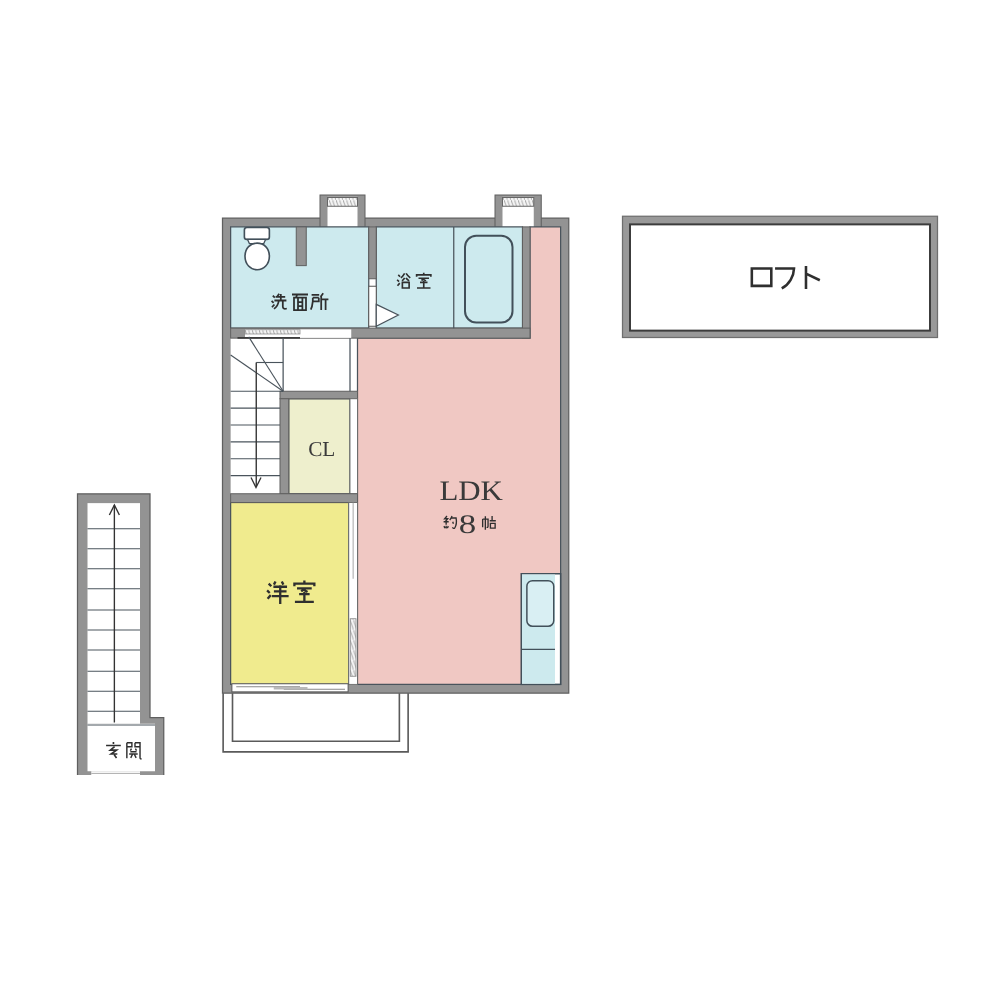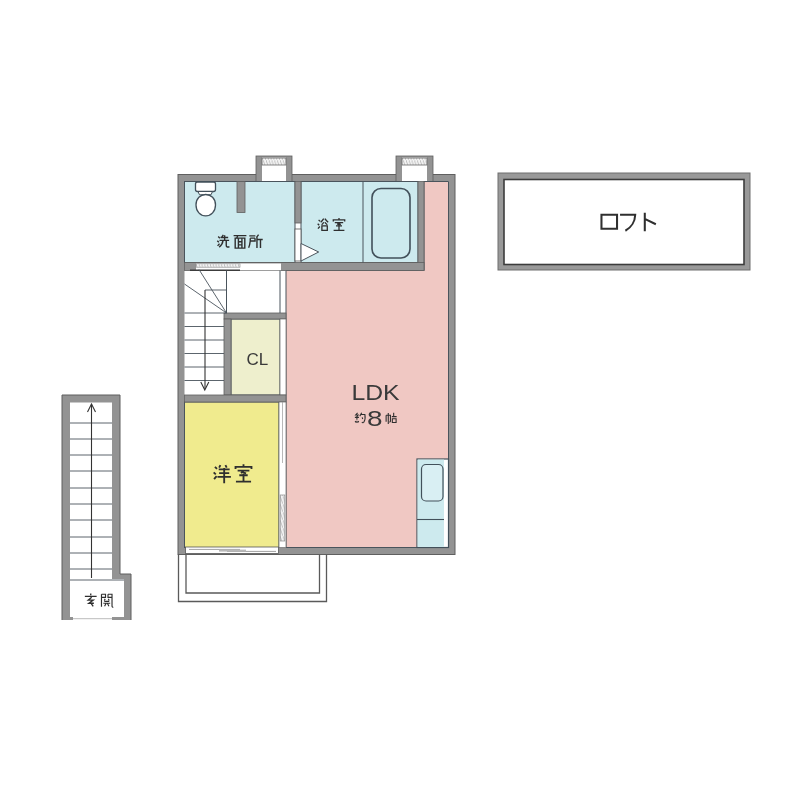--- a/index.html
+++ b/index.html
@@ -1,16 +1,16 @@
 <!DOCTYPE html>
 <html><head>
 <meta charset="utf-8">
 <style>
   html,body{margin:0;padding:0;background:#ffffff;}
-  #page{width:800px;height:620px;position:relative;font-family:Liberation Sans, sans-serif;}
+  #page{width:800px;height:620px;position:relative;font-family:Liberation Serif, serif;}
 </style>
 </head>
 <body>
 <div id="page">
 <svg width="800" height="800" viewBox="0 0 800 800">
 <defs>
   <pattern id="hatch" width="2.8" height="8" patternUnits="userSpaceOnUse">
     <rect width="2.8" height="8" fill="#f4f4f4"></rect>
     <line x1="0" y1="0" x2="2.8" y2="8" stroke="#ababab" stroke-width="0.75"></line>
   </pattern>

